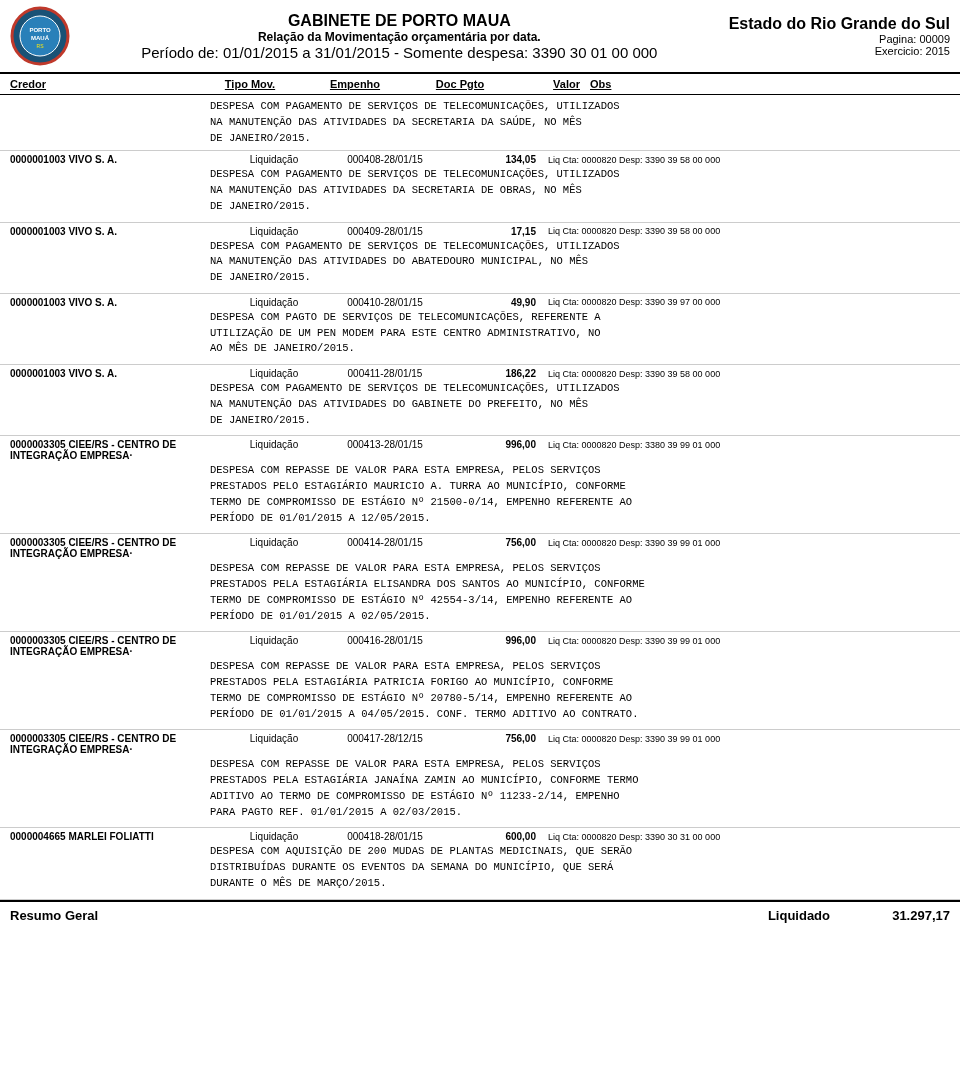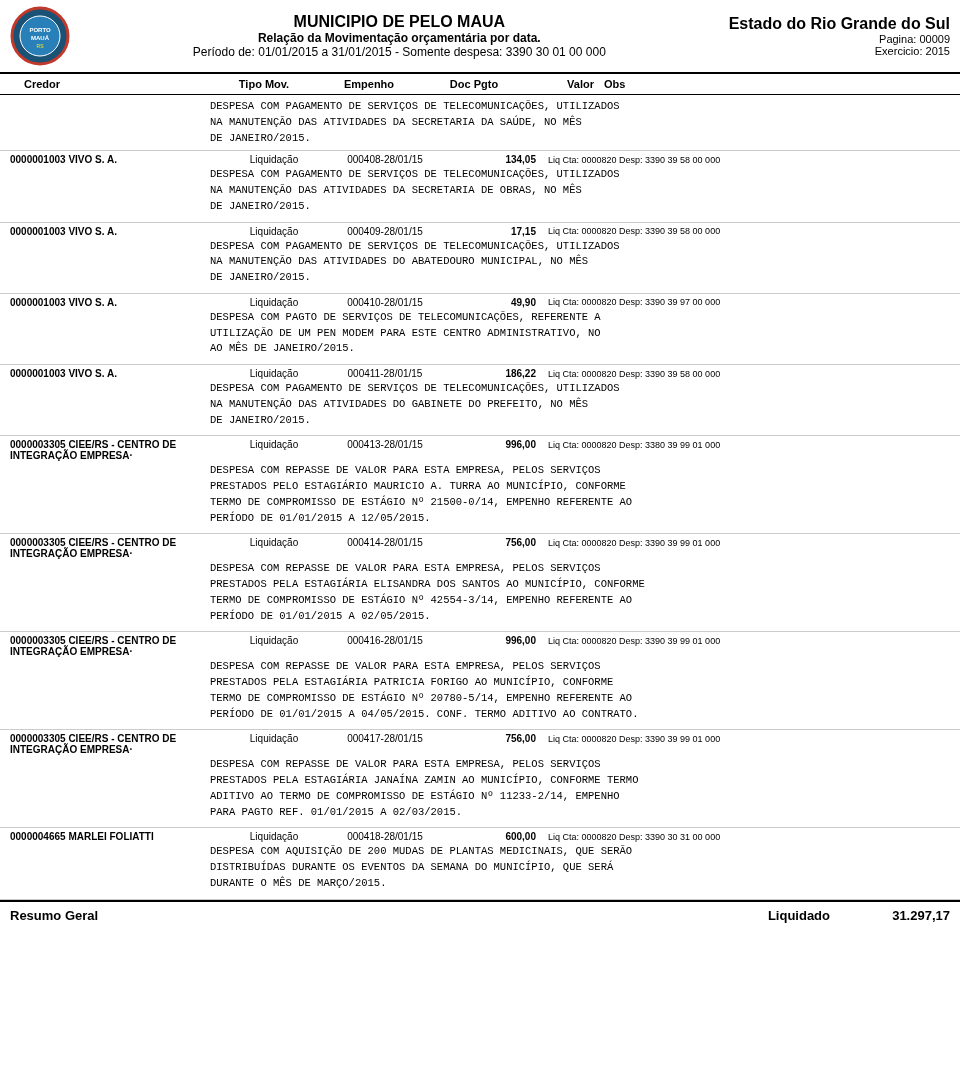--- a/index.html
+++ b/index.html
@@ -28,37 +28,38 @@
     }
     .header-center .title {
       font-size: 16px;
       font-weight: bold;
     }
     .header-center .subtitle {
       font-size: 12px;
       font-weight: bold;
     }
     .header-center .period {
-      font-size: 12px;
+      font-size: 15px;
     }
     .header-right {
       text-align: right;
       font-size: 11px;
       min-width: 160px;
     }
     .header-right .state {
       font-weight: bold;
       font-size: 16px;
     }
     .col-headers {
       display: flex;
       border-bottom: 1px solid #000;
-      padding: 4px 24px;
+      padding: 4px 10px;
       font-weight: bold;
       font-size: 11px;
+      text-decoration: underline;
     }
     .col-credor { width: 200px; }
     .col-tipomov { width: 80px; text-align: center; }
     .col-empenho { width: 130px; text-align: center; }
     .col-docpgto { width: 80px; text-align: center; }
     .col-valor { width: 80px; text-align: right; }
     .col-obs { flex: 1; text-align: left; padding-left: 10px; }
 
     .entry {
       border-bottom: 1px solid #ccc;
@@ -145,21 +146,21 @@
     <svg width="60" height="60" viewBox="0 0 60 60">
       <circle cx="30" cy="30" r="28" fill="#1a5276" stroke="#c0392b" stroke-width="3"></circle>
       <circle cx="30" cy="30" r="20" fill="#2980b9" stroke="#fff" stroke-width="1"></circle>
       <text x="30" y="26" text-anchor="middle" fill="#fff" font-size="6" font-weight="bold">PORTO</text>
       <text x="30" y="34" text-anchor="middle" fill="#fff" font-size="6" font-weight="bold">MAUÁ</text>
       <text x="30" y="42" text-anchor="middle" fill="#f9e610" font-size="5">RS</text>
     </svg>
   </div>
 
   <div class="header-center">
-    <div class="title">MUNICIPIO DE PELO MAUA</div>
+    <div class="title">GABINETE DE PORTO MAUA</div>
     <div class="subtitle">Relação da Movimentação orçamentária por data.</div>
     <div class="period">Período de: 01/01/2015 a 31/01/2015 - Somente despesa: 3390 30 01 00 000</div>
   </div>
 
   <div class="header-right">
     <div class="state">Estado do Rio Grande do Sul</div>
     <div>Pagina: 00009</div>
     <div>Exercicio: 2015</div>
   </div>
 </div>
@@ -279,21 +280,21 @@
       <div class="entry-desc" style="white-space: pre-line;">DESPESA COM REPASSE DE  VALOR  PARA  ESTA  EMPRESA, PELOS  SERVIÇOS
 PRESTADOS PELA ESTAGIÁRIA PATRICIA  FORIGO  AO  MUNICÍPIO, CONFORME
 TERMO DE COMPROMISSO DE ESTÁGIO Nº 20780-5/14, EMPENHO REFERENTE AO
 PERÍODO DE 01/01/2015 A 04/05/2015.  CONF.  TERMO ADITIVO AO CONTRATO.</div>
     </div>
     <div class="entry">
       <div class="entry-header">
         <div class="entry-credor">0000003305 CIEE/RS - CENTRO DE INTEGRAÇÃO EMPRESA·</div>
         <div class="entry-meta">
           <div class="entry-tipo">Liquidação</div>
-          <div class="entry-emp">000417-28/01/15</div>
+          <div class="entry-emp">000417-28/12/15</div>
           <div class="entry-valor">756,00</div>
           <div class="entry-liqinfo">Liq Cta: 0000820 Desp: 3390 39 99 01 000</div>
         </div>
       </div>
       <div class="entry-desc" style="white-space: pre-line;">DESPESA COM  REPASSE  DE  VALOR  PARA  ESTA  EMPRESA, PELOS  SERVIÇOS
 PRESTADOS PELA ESTAGIÁRIA JANAÍNA ZAMIN AO MUNICÍPIO, CONFORME  TERMO
 ADITIVO AO TERMO DE COMPROMISSO DE ESTÁGIO Nº 11233-2/14,  EMPENHO
 PARA PAGTO REF.  01/01/2015 A 02/03/2015.</div>
     </div>
     <div class="entry">

